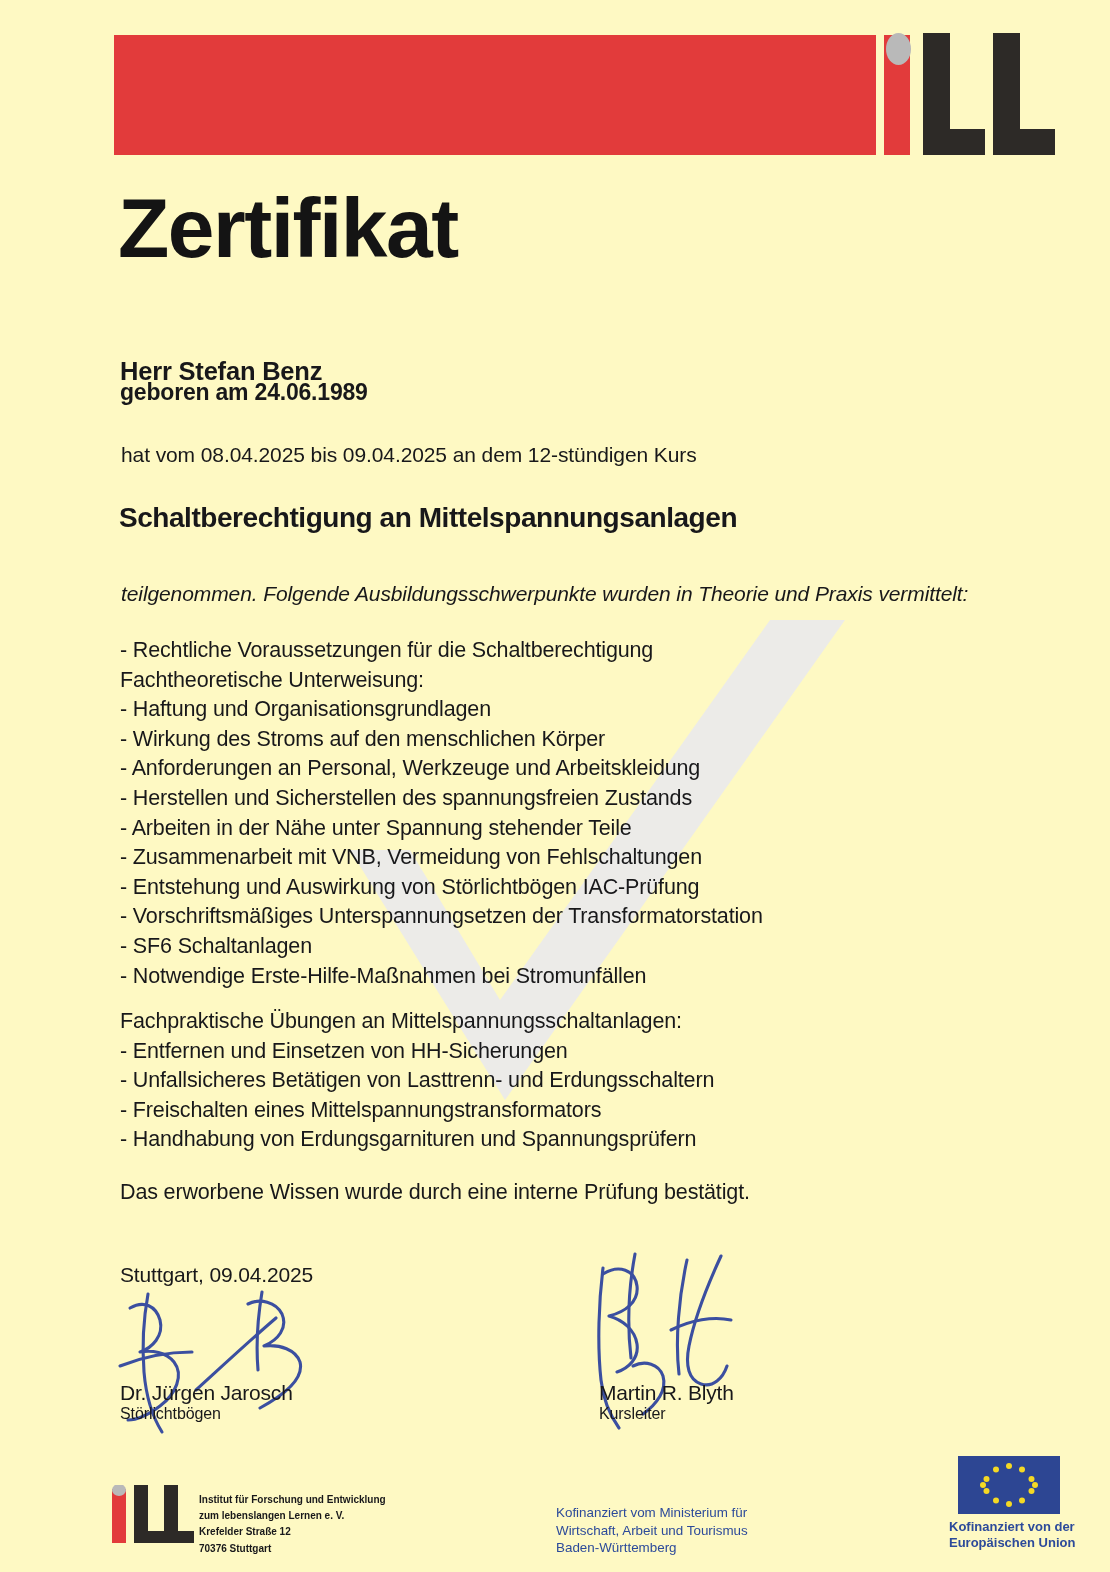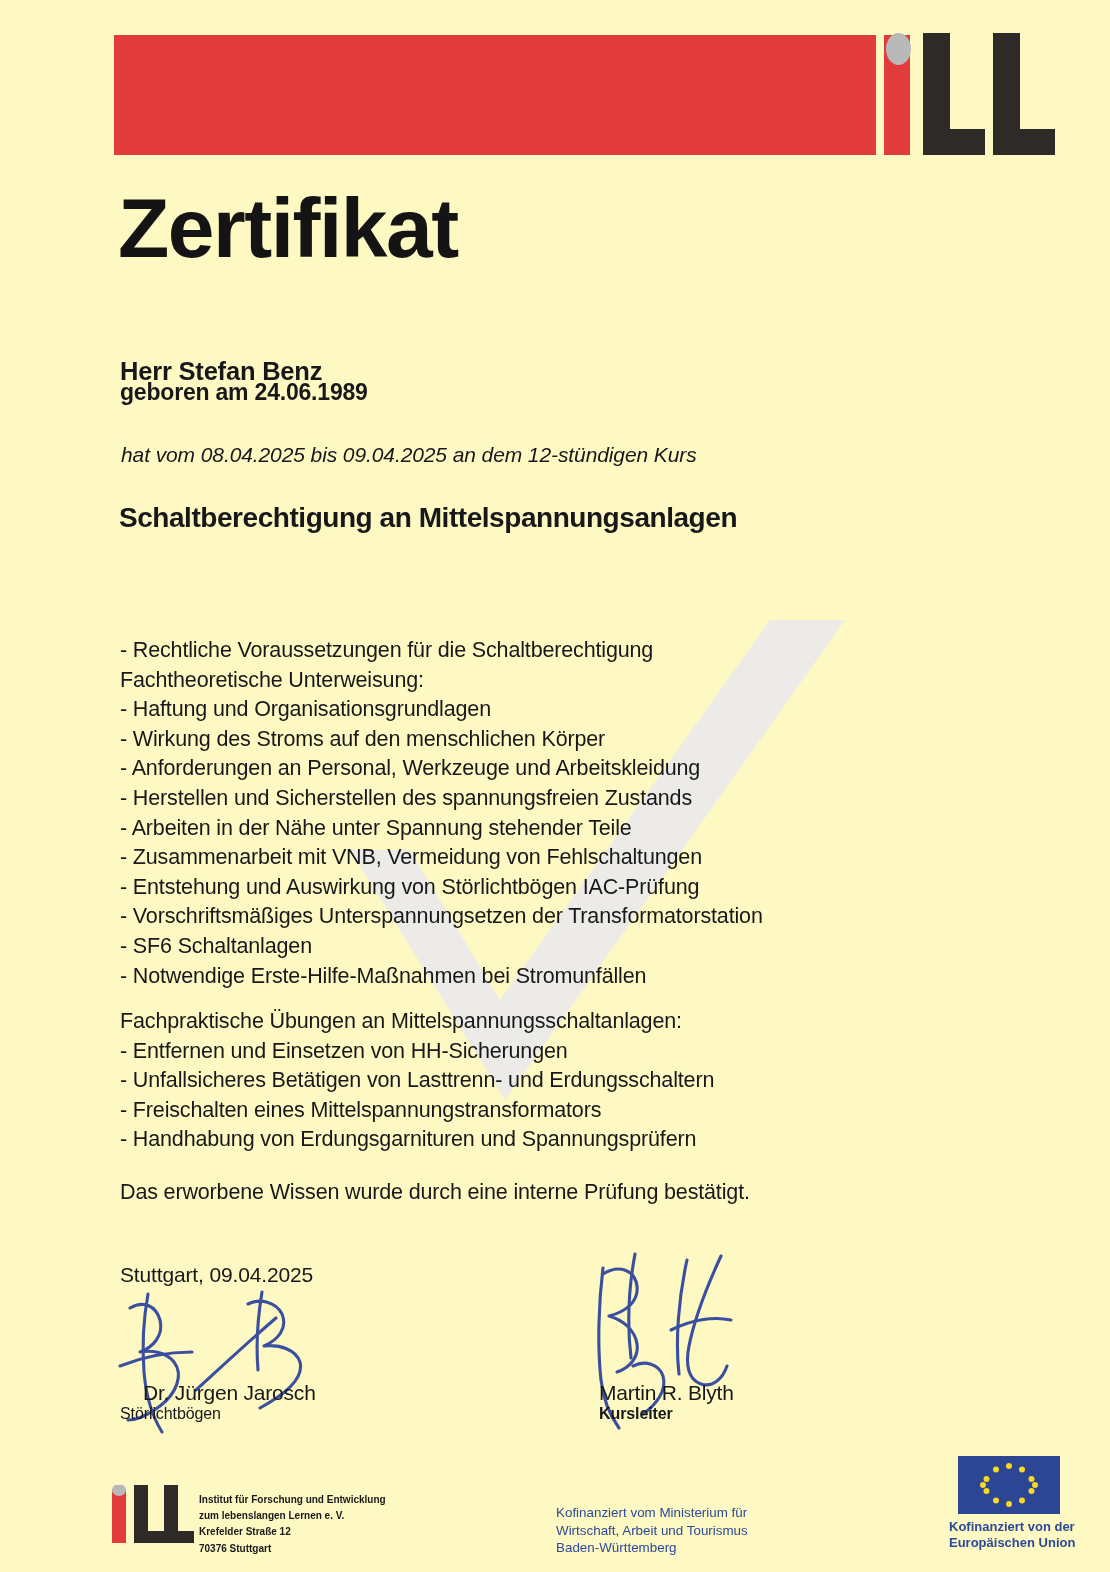--- a/index.html
+++ b/index.html
@@ -95,21 +95,20 @@
     left: 120px;
     top: 379px;
     font-size: 23px;
     font-weight: bold;
     letter-spacing: -0.2px;
   }
   .course-line {
     left: 121px;
     top: 443px;
     font-size: 21px;
-    font-style: italic;
     letter-spacing: -0.1px;
   }
   .course-title {
     left: 119px;
     top: 502px;
     font-size: 28px;
     font-weight: bold;
     letter-spacing: -0.45px;
   }
   .intro-line {
@@ -162,24 +161,24 @@
     letter-spacing: -0.2px;
   }
   .sig-role {
     position: absolute;
     font-size: 16px;
     color: #18181a;
     z-index: 4;
     white-space: pre;
     letter-spacing: -0.1px;
   }
-  #sig-name-left  { left: 120px; top: 1381px; margin-left: 23px; }
+  #sig-name-left  { left: 120px; top: 1381px; }
   #sig-role-left  { left: 120px; top: 1405px; }
   #sig-name-right { left: 599px; top: 1381px; }
-  #sig-role-right { left: 599px; top: 1405px; font-weight: bold; }
+  #sig-role-right { left: 599px; top: 1405px; }
 
   
   #footer-logo { position: absolute; left: 112px; top: 1485px; z-index: 3; }
   #footer-address {
     position: absolute;
     left: 199px;
     top: 1492px;
     font-size: 10px;
     font-weight: bold;
     line-height: 16.2px;
@@ -243,20 +242,21 @@
     <div class="foot" style="left:0; top:96px; width:62px; height:26px;"></div>
   </div>
 
   <div id="title">Zertifikat</div>
 
   <div class="txt recipient">Herr Stefan Benz</div>
   <div class="txt birth">geboren am 24.06.1989</div>
 
   <div class="txt course-line">hat vom 08.04.2025 bis 09.04.2025 an dem 12-stündigen Kurs</div>
   <div class="txt course-title">Schaltberechtigung an Mittelspannungsanlagen</div>
+  <div class="txt intro-line">teilgenommen. Folgende Ausbildungsschwerpunkte wurden in Theorie und Praxis vermittelt:</div>
 
   <div class="block" id="theory-block">
     <div class="line">- Rechtliche Voraussetzungen für die Schaltberechtigung</div>
     <div class="line">Fachtheoretische Unterweisung:</div>
     <div class="line">- Haftung und Organisationsgrundlagen</div>
     <div class="line">- Wirkung des Stroms auf den menschlichen Körper</div>
     <div class="line">- Anforderungen an Personal, Werkzeuge und Arbeitskleidung</div>
     <div class="line">- Herstellen und Sicherstellen des spannungsfreien Zustands</div>
     <div class="line">- Arbeiten in der Nähe unter Spannung stehender Teile</div>
     <div class="line">- Zusammenarbeit mit VNB, Vermeidung von Fehlschaltungen</div>

